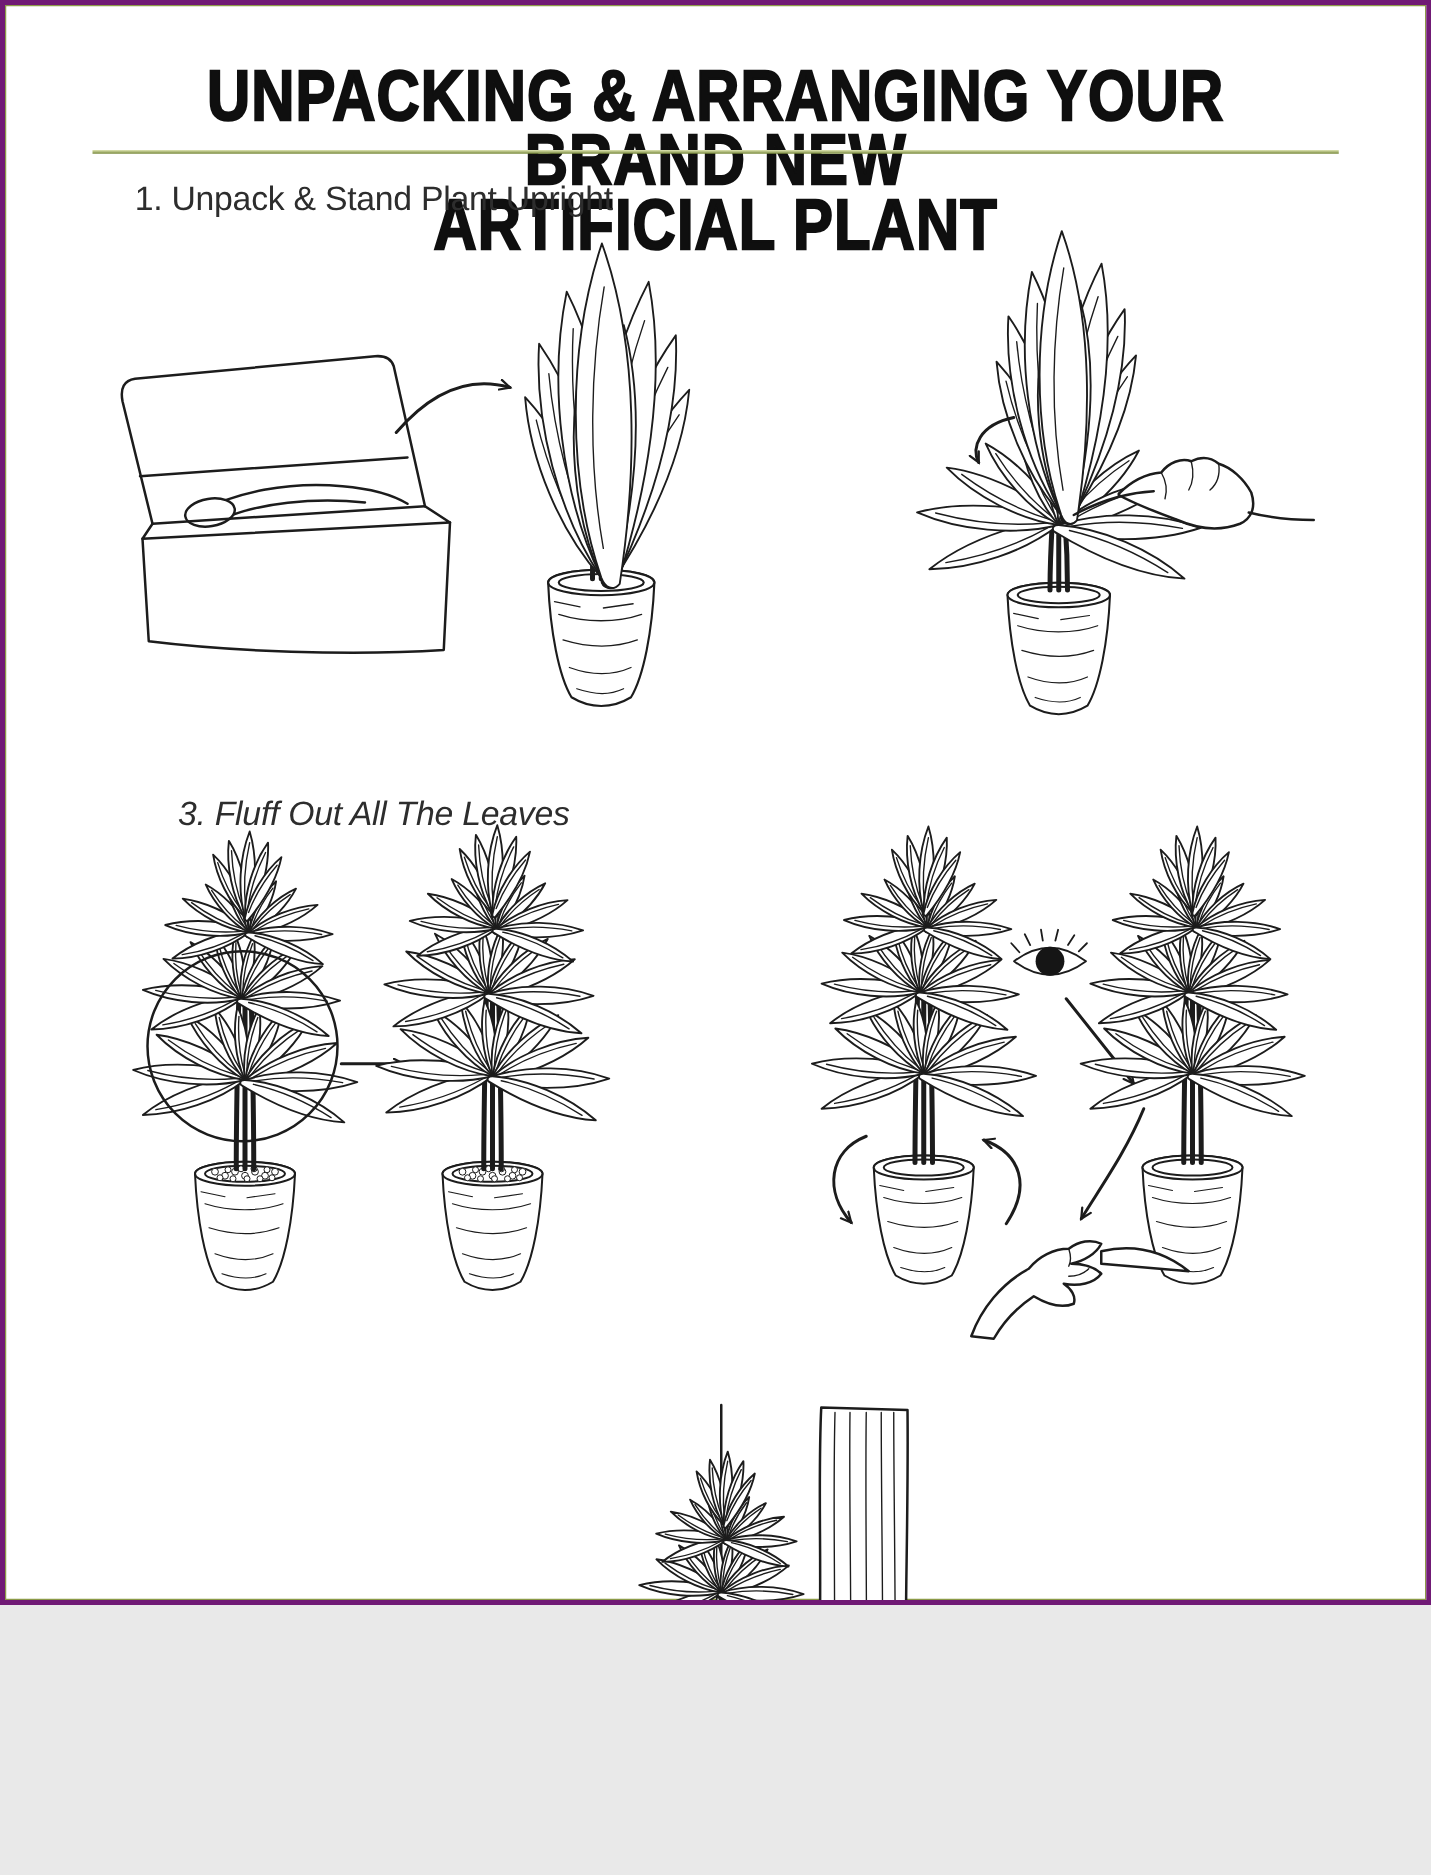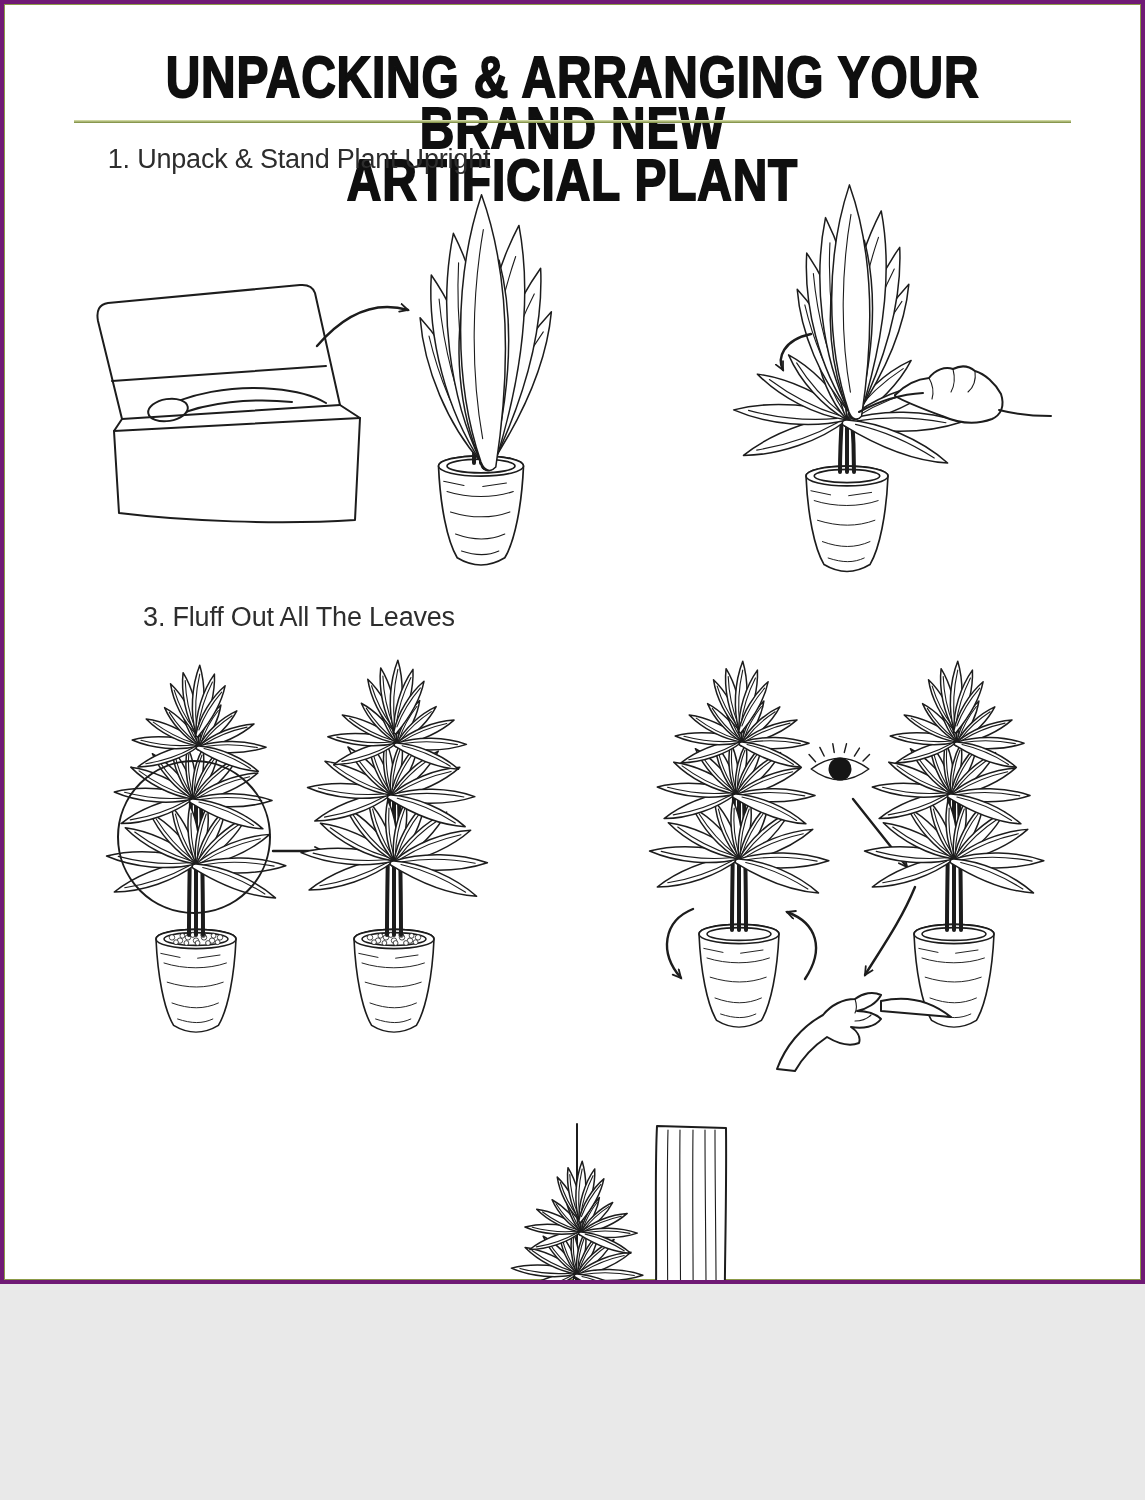--- a/index.html
+++ b/index.html
@@ -21,21 +21,21 @@
   .divider{
     position:absolute;left:70px;right:70px;top:116px;height:3px;
     background:linear-gradient(to bottom,#dfe5b4,#77883a);
   }
   .step-h{
     position:absolute;text-align:center;color:#2d2d2d;
     font-size:27px;line-height:1.18;letter-spacing:-0.2px;
   }
   .h1s{left:55px;top:140px;width:480px;}
   .h2s{left:640px;top:140px;width:440px;}
-  .h3s{left:55px;top:598px;width:480px;}
+  .h3s{left:55px;top:632px;width:480px;font-style:italic;}
   .h4s{left:595px;top:596px;width:530px;}
   .h5s{left:0;top:1072px;width:100%;}
   .fig{position:absolute;}
   .fig svg{overflow:visible;display:block;}
   .f1{left:60px;top:165px;width:480px;height:410px;}
   .f2{left:695px;top:160px;width:360px;height:455px;}
   .f3{left:85px;top:645px;width:485px;height:435px;}
   .f4{left:615px;top:645px;width:500px;height:445px;}
   .f5{left:330px;top:1112px;width:430px;height:383px;}
   .ink{stroke:#1c1c1c;stroke-width:2;fill:none;stroke-linecap:round;stroke-linejoin:round;}

